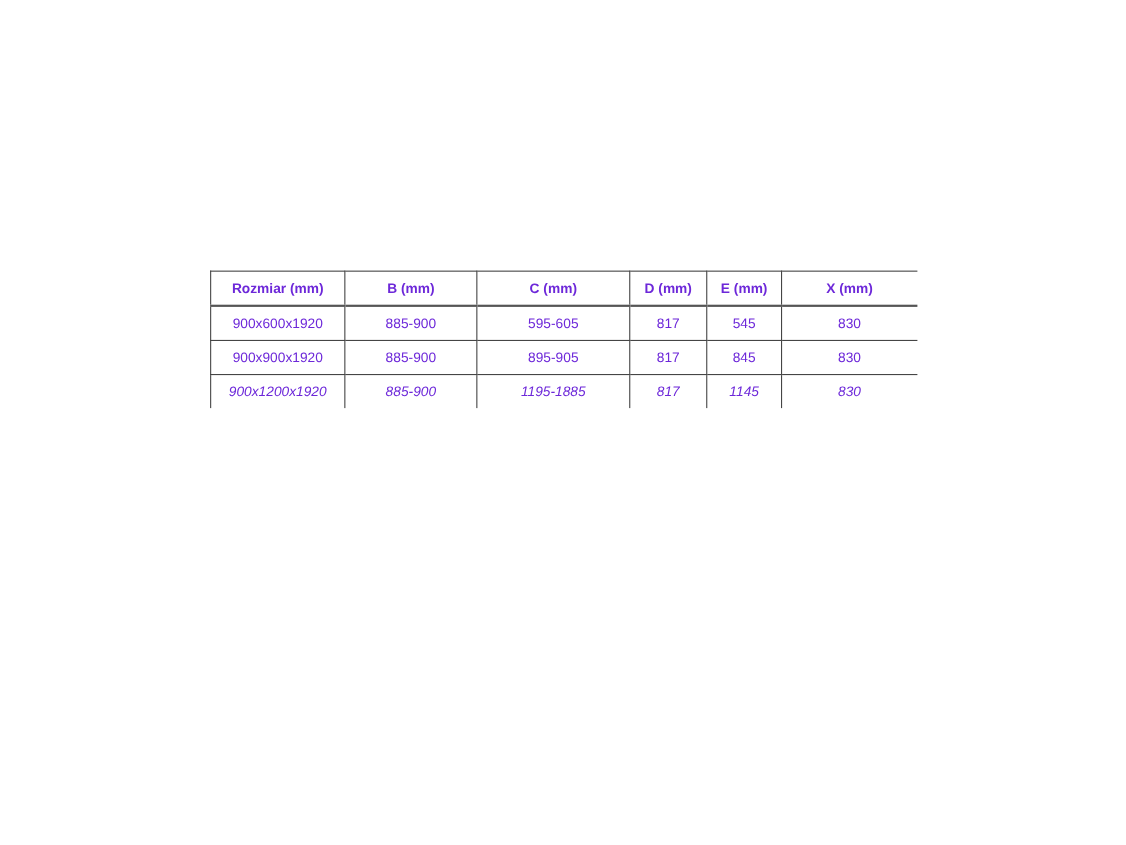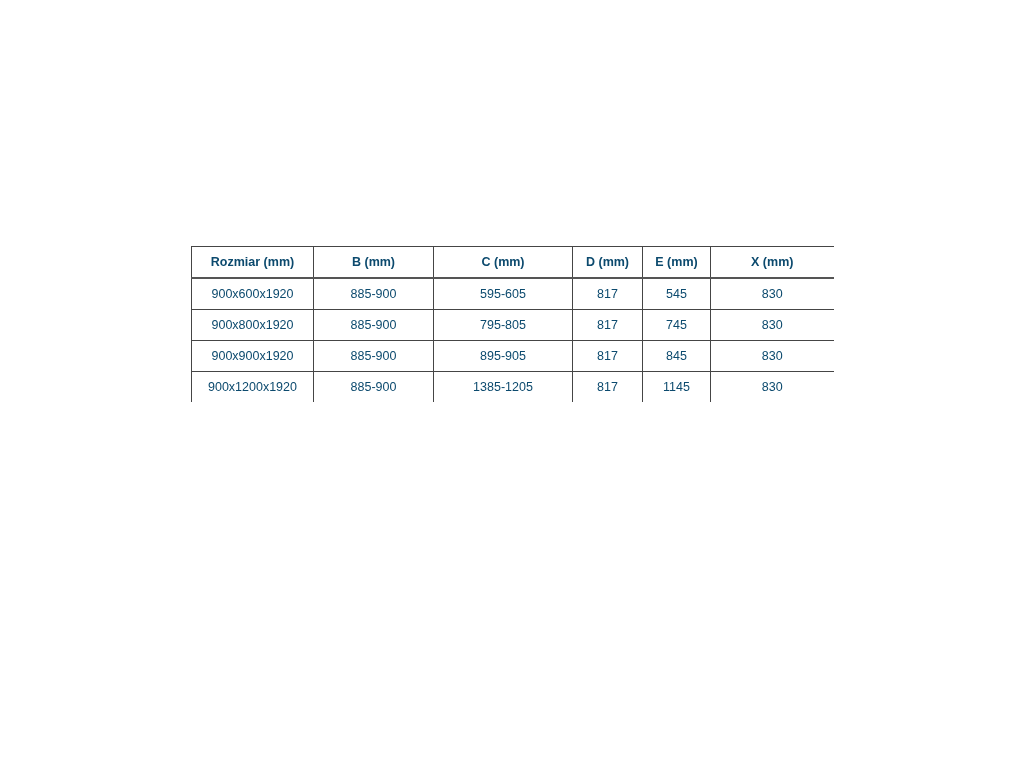--- a/index.html
+++ b/index.html
@@ -16,21 +16,21 @@
   }
   .table-pos {
     position: absolute;
     left: 191px;
     top: 246px;
   }
   table.dim-table {
     border-collapse: collapse;
     table-layout: fixed;
     width: 642px;
-    color: #0c4a6e;
+    color: #6d28d9;
     font-size: 12.5px;
   }
   .dim-table th,
   .dim-table td {
     border: 1px solid #454545;
     text-align: center;
     vertical-align: middle;
     padding: 0 2px;
     height: 30px;
     white-space: nowrap;
@@ -42,20 +42,21 @@
     border-bottom-width: 2px;
     border-bottom-color: #555555;
   }
   
   .dim-table th:last-child,
   .dim-table td:last-child {
     border-right: none;
   }
   .dim-table tbody tr:last-child td {
     border-bottom: none;
+    font-style: italic;
   }
   col.c-rozmiar { width: 122px; }
   col.c-b { width: 120px; }
   col.c-c { width: 139px; }
   col.c-d { width: 70px; }
   col.c-e { width: 68px; }
   col.c-x { width: 123px; }
 </style>
 </head>
 <body>
@@ -83,38 +84,30 @@
     <tbody>
       <tr>
         <td>900x600x1920</td>
         <td>885-900</td>
         <td>595-605</td>
         <td>817</td>
         <td>545</td>
         <td>830</td>
       </tr>
       <tr>
-        <td>900x800x1920</td>
-        <td>885-900</td>
-        <td>795-805</td>
-        <td>817</td>
-        <td>745</td>
-        <td>830</td>
-      </tr>
-      <tr>
         <td>900x900x1920</td>
         <td>885-900</td>
         <td>895-905</td>
         <td>817</td>
         <td>845</td>
         <td>830</td>
       </tr>
       <tr>
         <td>900x1200x1920</td>
         <td>885-900</td>
-        <td>1385-1205</td>
+        <td>1195-1885</td>
         <td>817</td>
         <td>1145</td>
         <td>830</td>
       </tr>
     </tbody>
   </table>
 </div>
 
 </body></html>

